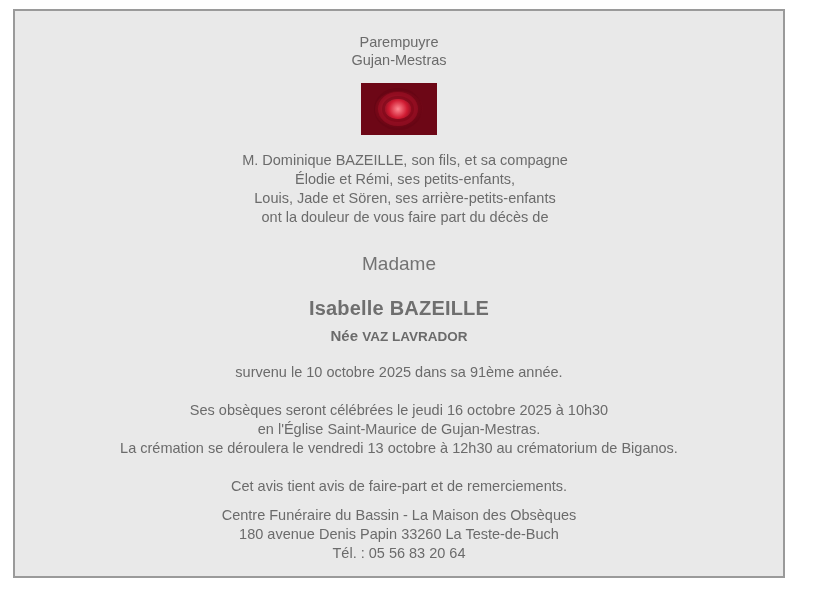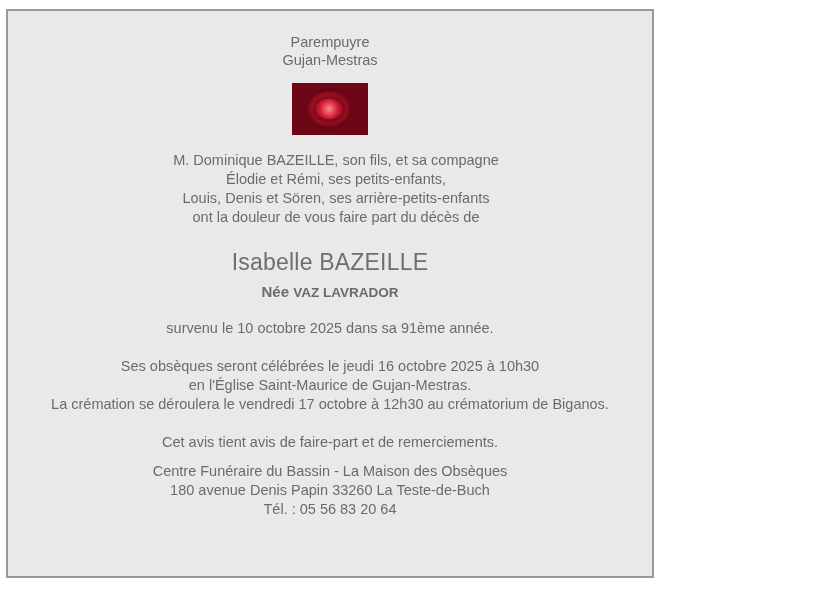--- a/index.html
+++ b/index.html
@@ -7,23 +7,23 @@
     padding: 0;
   }
   body {
     width: 816px;
     height: 589px;
     background: #ffffff;
     font-family: "Liberation Sans", sans-serif;
   }
   .notice-card {
     position: absolute;
-    left: 6px;
+    left: 13px;
     top: 9px;
-    width: 648px;
+    width: 772px;
     height: 569px;
     box-sizing: border-box;
     background: #e9e9e9;
     border: 2px solid #9a9a9a;
     overflow: hidden;
   }
   .inner {
     padding-top: 22px;
     text-align: center;
     color: #6b6b6b;
@@ -79,22 +79,22 @@
     color: #6b6b6b;
     padding-left: 12px;
   }
   .title-madame {
     margin-top: 26px;
     font-size: 19px;
     color: #737373;
   }
   .deceased-name {
     margin-top: 22px;
-    font-size: 23px;
-    font-weight: normal;
+    font-size: 20px;
+    font-weight: bold;
     color: #6f6f6f;
     letter-spacing: 0.2px;
   }
   .maiden-name {
     margin-top: 7px;
     font-size: 15px;
     font-weight: bold;
     color: #6b6b6b;
   }
   .maiden-name .small {
@@ -134,37 +134,38 @@
       <div>Gujan-Mestras</div>
     </div>
 
     <div class="rose-wrap">
       <div class="rose"></div>
     </div>
 
     <div class="family">
       <div>M. Dominique BAZEILLE, son fils, et sa compagne</div>
       <div>Élodie et Rémi, ses petits-enfants,</div>
-      <div>Louis, Denis et Sören, ses arrière-petits-enfants</div>
+      <div>Louis, Jade et Sören, ses arrière-petits-enfants</div>
       <div>ont la douleur de vous faire part du décès de</div>
     </div>
 
+    <div class="title-madame">Madame</div>
 
     <div class="deceased-name">Isabelle BAZEILLE</div>
 
     <div class="maiden-name">
       <span>Née </span><span class="small">VAZ LAVRADOR</span>
     </div>
 
     <div class="date-line">survenu le 10 octobre 2025 dans sa 91ème année.</div>
 
     <div class="ceremony">
       <div>Ses obsèques seront célébrées le jeudi 16 octobre 2025 à 10h30</div>
       <div>en l'Église Saint-Maurice de Gujan-Mestras.</div>
-      <div>La crémation se déroulera le vendredi 17 octobre à 12h30 au crématorium de Biganos.</div>
+      <div>La crémation se déroulera le vendredi 13 octobre à 12h30 au crématorium de Biganos.</div>
     </div>
 
     <div class="thanks">Cet avis tient avis de faire-part et de remerciements.</div>
 
     <div class="funeral-home">
       <div>Centre Funéraire du Bassin - La Maison des Obsèques</div>
       <div>180 avenue Denis Papin 33260 La Teste-de-Buch</div>
       <div>Tél. : 05 56 83 20 64</div>
     </div>
 

